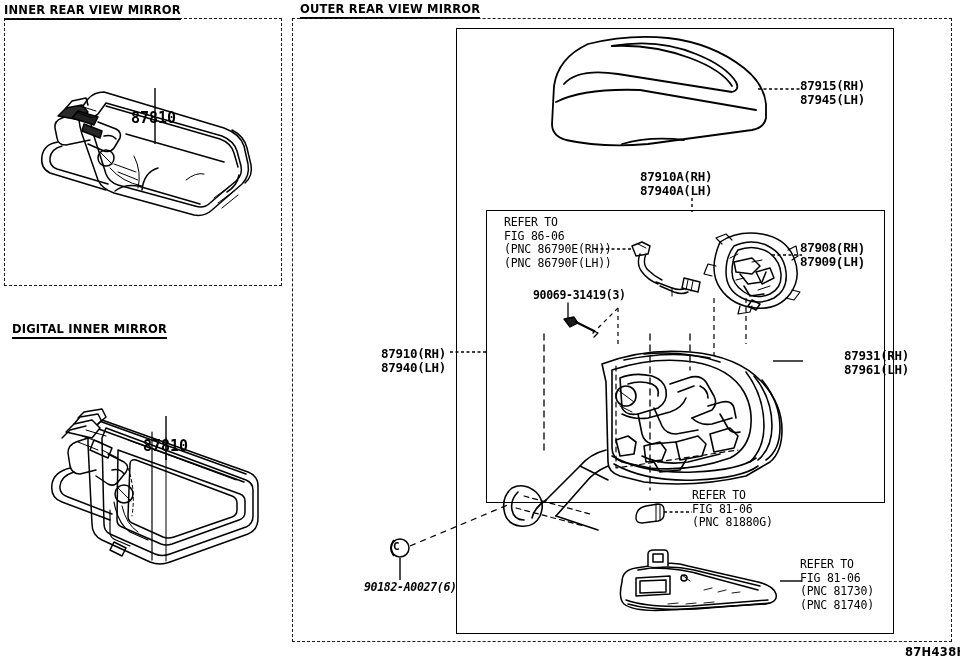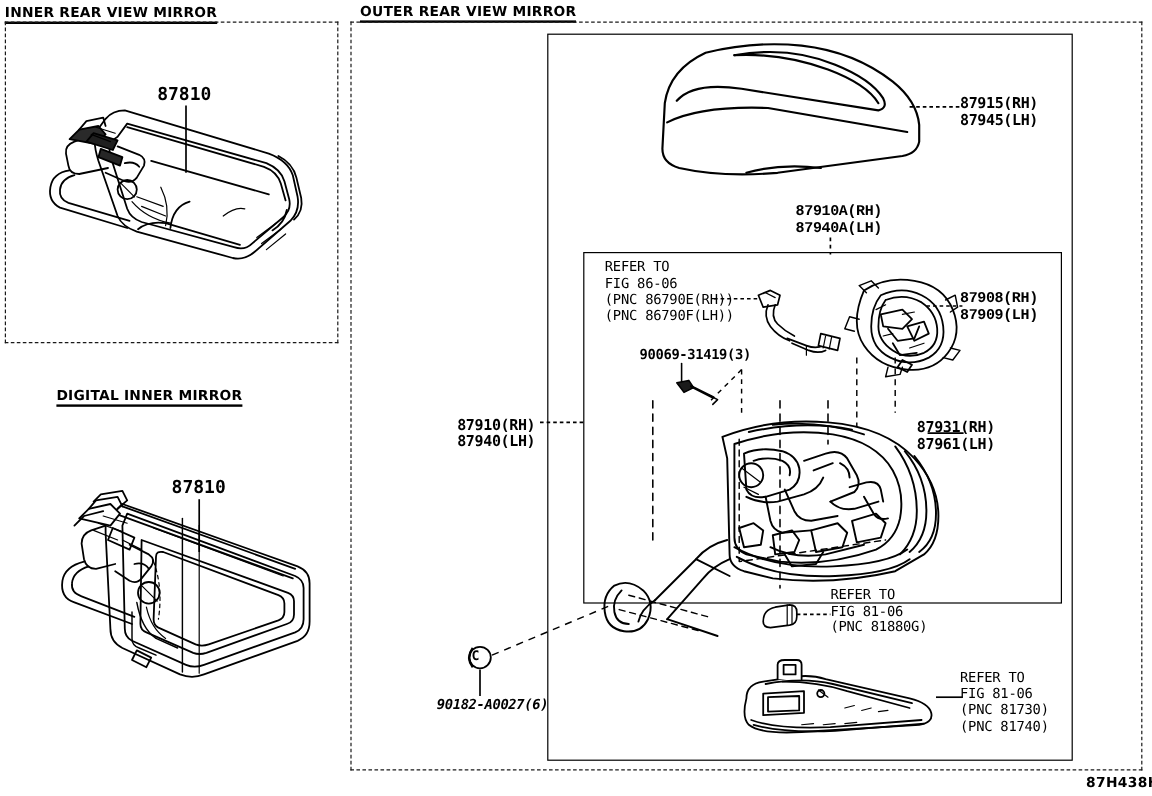--- a/index.html
+++ b/index.html
@@ -56,20 +56,21 @@
     font-size: 12.5px;
     line-height: 13.5px;
     color: #000;
     white-space: pre;
     letter-spacing: -0.3px;
   }
   .callout.big {
     font-size: 15px;
     line-height: 16px;
     letter-spacing: 0px;
+    margin-top: 40px;
   }
   .callout.small {
     font-size: 11.5px;
     line-height: 13px;
     text-align: center;
   }
   .refer {
     font-family: "DejaVu Sans Mono", "Liberation Mono", monospace;
     font-weight: normal;
     font-size: 11.5px;
@@ -150,21 +151,21 @@
       <path d="M200 131 L216 119" stroke-width="1"></path>
       <path d="M204 136 L220 123" stroke-width="1"></path>
     </g>
   </svg>
 
   <div class="abs callout big" style="left:131px; top:70px;">87810</div>
   <svg class="abs" style="left:153px; top:88px;" width="4" height="56" viewBox="0 0 4 56">
     <path class="ln" stroke-width="1.4" d="M2 0 L2 56"></path>
   </svg>
 
-  <div class="abs sec-title" style="left:12px; top:322px;margin-left:35px;">
+  <div class="abs sec-title" style="left:12px; top:322px;">
     <span class="sec-underline">DIGITAL INNER MIRROR</span>
   </div>
 
   <svg class="abs" style="left:18px; top:398px;" width="250" height="190" viewBox="0 0 250 190">
     <g class="ln" stroke-width="1.5" stroke-linejoin="round" stroke-linecap="round">
 
       <path d="M70 36 L84 22 L230 74 Q240 78 240 88 L240 120
                Q240 132 230 136 L152 164 Q142 168 132 164 L84 142
                Q74 137 74 126 L70 46 Z" fill="#fff"></path>
 
@@ -244,21 +245,21 @@
       <path d="M82 112 Q110 104 144 108"></path>
     </g>
   </svg>
 
   <div class="abs callout" style="left:800px; top:79px;">87915(RH)
 87945(LH)</div>
   <svg class="abs" style="left:758px; top:86px;" width="44" height="6" viewBox="0 0 44 6">
     <path class="ln" stroke-width="1.4" stroke-dasharray="3 2.5" d="M0 3 L44 3"></path>
   </svg>
 
-  <div class="abs callout" style="left:663px; top:170px;font-family:Liberation Mono, monospace;">87910A(RH)
+  <div class="abs callout" style="left:640px; top:170px;">87910A(RH)
 87940A(LH)</div>
   <svg class="abs" style="left:690px; top:198px;" width="4" height="14" viewBox="0 0 4 14">
     <path class="ln" stroke-width="1.4" stroke-dasharray="3 3" d="M2 0 L2 14"></path>
   </svg>
 
   <div class="abs solid-frame" style="left:486px; top:210px; width:399px; height:293px;"></div>
 
   <div class="abs refer" style="left:504px; top:216px;">REFER TO
 FIG 86-06
 (PNC 86790E(RH))
@@ -411,21 +412,21 @@
         <path d="M156 4 L156 160"></path>
         <path d="M196 4 L196 40"></path>
       </g>
 
       <g stroke-dasharray="5 4" stroke-width="1.2">
         <path d="M122 36 L122 138 L244 120"></path>
       </g>
     </g>
   </svg>
 
-  <div class="abs callout" style="left:764px; top:349px;text-align:right;">87931(RH)
+  <div class="abs callout" style="left:844px; top:349px;text-align:right;">87931(RH)
 87961(LH)</div>
   <svg class="abs" style="left:773px; top:358px;" width="30" height="6" viewBox="0 0 30 6">
     <path class="ln" stroke-width="1.4" d="M0 3 L30 3"></path>
   </svg>
 
   <svg class="abs" style="left:632px; top:500px;" width="36" height="26" viewBox="0 0 36 26">
     <g class="ln" stroke-width="1.4" stroke-linejoin="round" stroke-linecap="round">
       <path d="M4 18 Q4 8 14 6 L26 4 Q32 4 32 10 L32 14 Q32 20 26 21 L10 23 Q4 23 4 18 Z" fill="#fff"></path>
       <path d="M24 4 L24 21" stroke-width="1"></path>
       <path d="M28 5 L28 20" stroke-width="1"></path>

